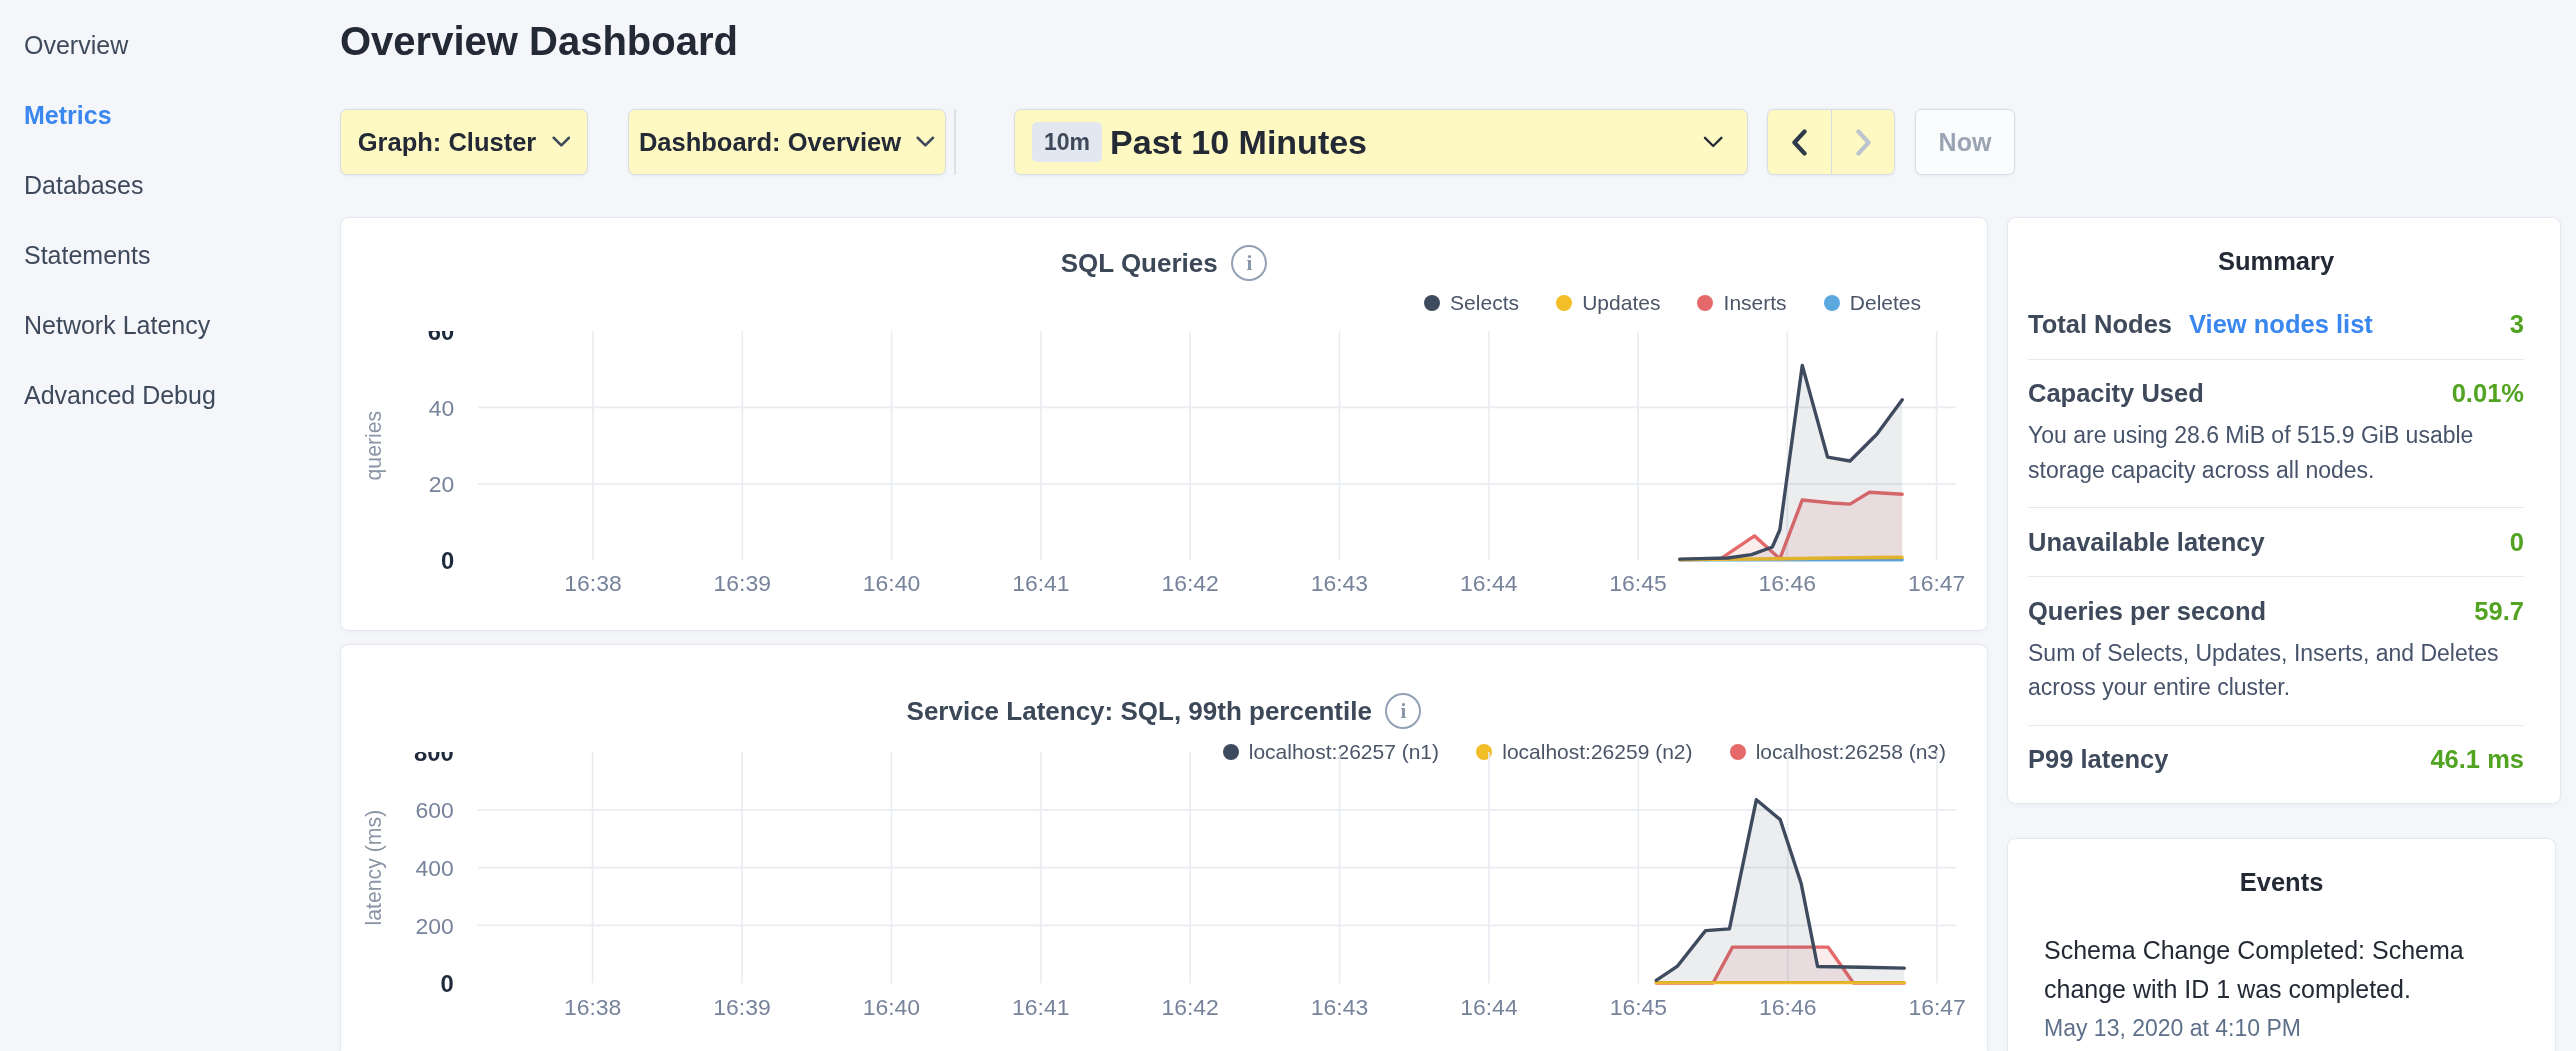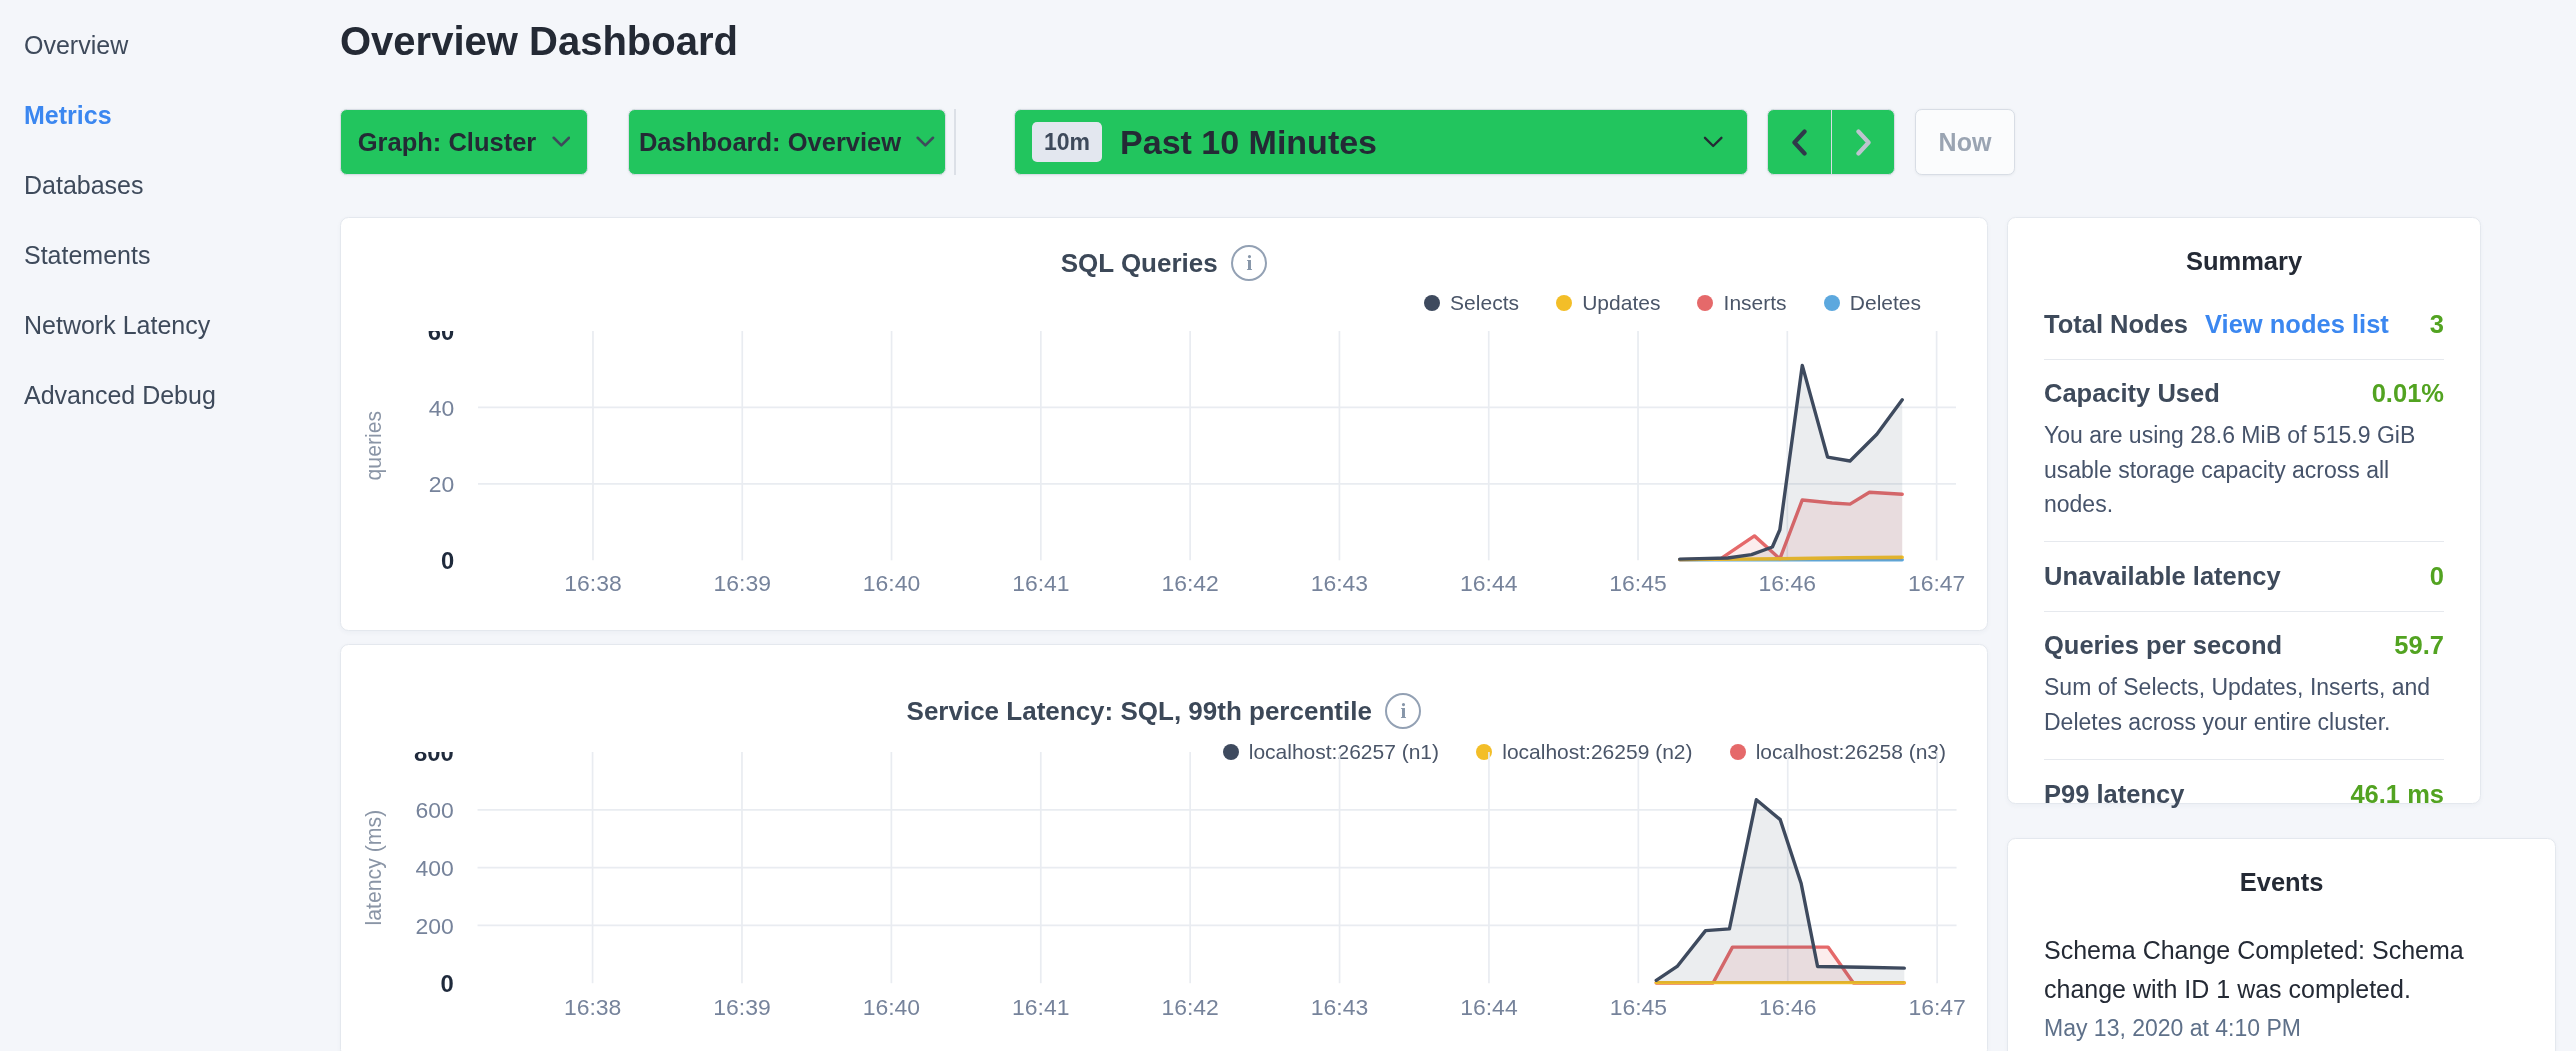--- a/index.html
+++ b/index.html
@@ -7,27 +7,27 @@
   body { font-family:"Liberation Sans", sans-serif; background:#F4F6FA; overflow:hidden; }
   .page { position:relative; width:2576px; height:1051px; background:#F4F6FA; overflow:hidden; }
 
   
   .sidebar { position:absolute; left:0; top:0; width:340px; padding:10.2px 0 0 24px; }
   .sidebar-item { height:70px; display:flex; align-items:center; font-size:25px; color:#3E4A5B; cursor:pointer; }
   .sidebar-item.active { color:#3B87F0; font-weight:700; }
 
   
   .page-title { position:absolute; left:340px; top:18.7px; font-size:40px; font-weight:700; color:#242A35; }
-  .ctl { position:absolute; top:109px; height:66px; background:#22c55e; border:1.7px solid #D8DDE5; border-radius:6.8px;
+  .ctl { position:absolute; top:109px; height:66px; background:#fef9c3; border:1.7px solid #D8DDE5; border-radius:6.8px;
          box-shadow:0 0.9px 2.6px rgba(60,70,90,.07); display:flex; align-items:center; cursor:pointer; }
   .dropdown { justify-content:center; gap:15.3px; font-size:25.5px; font-weight:700; color:#242A35; }
   .dd-graph { left:340px; width:248px; }
   .dd-dash  { left:628px; width:318px; }
   .toolbar-divider { position:absolute; left:954px; top:109px; width:1.7px; height:66px; background:#DCE0E7; }
-  .timebox { left:1014px; width:734px; padding:0 24px 0 17px; gap:18px; }
+  .timebox { left:1014px; width:734px; padding:0 24px 0 17px; gap:8px; }
   .time-badge { background:#E3E7EF; border-radius:5.1px; padding:6.8px 12px; font-size:23px; font-weight:700; color:#3E4A5B; }
   .time-value { font-size:34px; font-weight:700; color:#242A35; flex:1; }
   .navbtns { left:1767px; width:128px; padding:0; overflow:hidden; }
   .navbtn { width:50%; height:100%; display:flex; align-items:center; justify-content:center; }
   .navbtn + .navbtn { border-left:1.7px solid #D8DDE5; }
   .now-btn { left:1915px; width:100px; justify-content:center; font-size:25px; font-weight:700; color:#9AA4B2; background:#FBFCFD; }
 
   
   .card { position:absolute; background:#fff; border:1.7px solid #E4E8EE; border-radius:8.5px; box-shadow:0 1.7px 4.3px rgba(60,70,90,.04); }
   .chart-card1 { left:340px; top:217px; width:1648px; height:414px; }
@@ -43,21 +43,21 @@
   .chart-card1 .legend { top:73px; right:66px; }
   .chart-card2 .legend { top:95px; right:41px; }
   .legend-item { display:flex; align-items:center; gap:10.2px; font-size:21px; color:#4A5568; }
   .legend-dot { width:16px; height:16px; border-radius:50%; display:inline-block; }
   .plot { position:absolute; left:0; }
   .chart-card1 .plot { top:113px; }
   .chart-card2 .plot { top:107px; }
   svg text { font-family:"Liberation Sans", sans-serif; }
 
   
-  .summary-card { left:2007px; top:217px; width:474px; height:587px; padding:29px 36px 0 36px; }
+  .summary-card { left:2007px; top:217px; width:554px; height:587px; padding:29px 36px 0 20px; }
   .panel-title { text-align:center; font-size:25.5px; font-weight:700; color:#242A35; }
   .summary-rows { margin-top:34px; }
   .summary-row-line { display:flex; align-items:baseline; }
   .summary-label { font-size:25.5px; font-weight:700; color:#3E4A5B; }
   .summary-link { font-size:25.5px; font-weight:600; color:#3B87F0; margin-left:17px; cursor:pointer; }
   .summary-value { margin-left:auto; font-size:25.5px; font-weight:700; color:#52A321; }
   .summary-desc { margin-top:10.2px; font-size:23px; line-height:1.5; color:#46536A; }
   .summary-divider { border:none; border-top:1.7px solid #E6E9EE; margin:19.6px 0; }
   .events-card { left:2007px; top:838px; width:549px; height:357px; padding:29px 36px 0 36px; }
   .event-message { margin-top:34px; font-size:25px; line-height:1.55; color:#242A35; }

